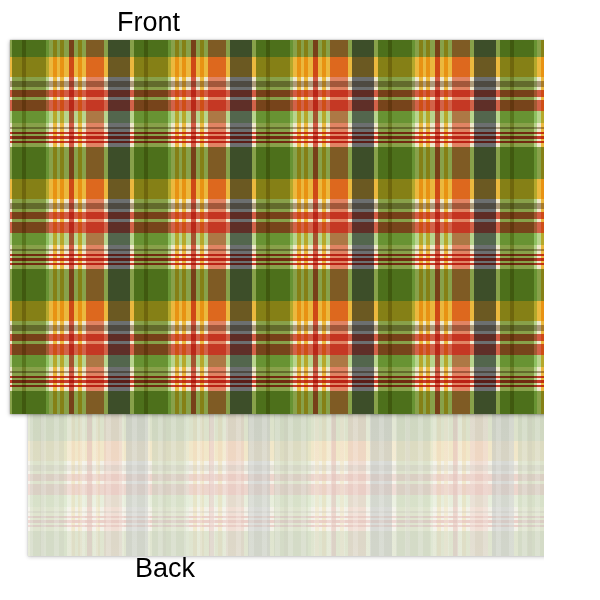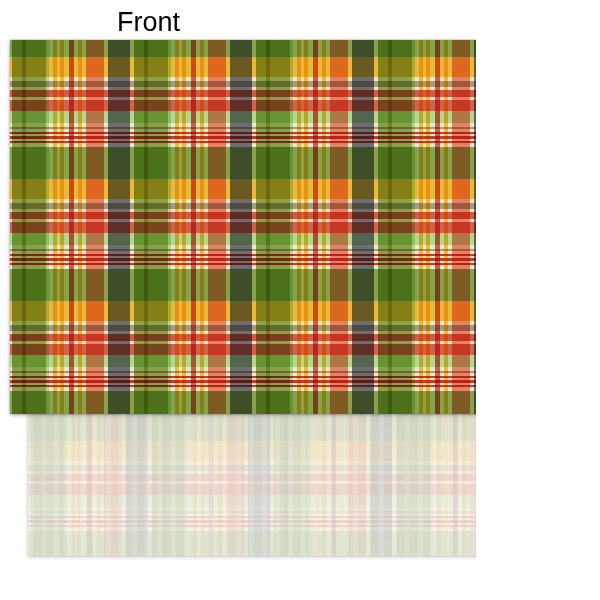--- a/index.html
+++ b/index.html
@@ -2,21 +2,21 @@
 <html style="--page_bg: #ffffff; --label: #000000; --cream: #f7f3e4; --green: #8ca953; --olive: #74872f; --lightgreen: #bede9e; --yellow: #f3c145; --red: #d9604c; --red2: #d96752; --salmon: #e88a70; --gray: #70757d; --tan: #b2a187; --pinred: #cc3f30; --back_base: #eff0e8;"><head>
 <meta charset="utf-8">
 <style>
   html, body {
     margin: 0;
     padding: 0;
     background: #ffffff;
   }
   .canvas {
     position: relative;
-    width: 476px;
+    width: 544px;
     height: 600px;
     background: var(--page_bg, #ffffff);
     overflow: hidden;
     font-family: "Liberation Sans", sans-serif;
     text-align: center;
   }
   .label {
     position: absolute;
     font-size: 27px;
     line-height: 30px;
@@ -120,14 +120,15 @@
 
   <div class="label front-label">Front</div>
 
   <div class="sheet back-sheet">
     <div class="plaid back-plaid"></div>
     <div class="back-wash"></div>
   </div>
 
   <div class="sheet front-sheet plaid"></div>
 
+  <div class="label back-label">Back</div>
 
 </div>
 
 </body></html>

